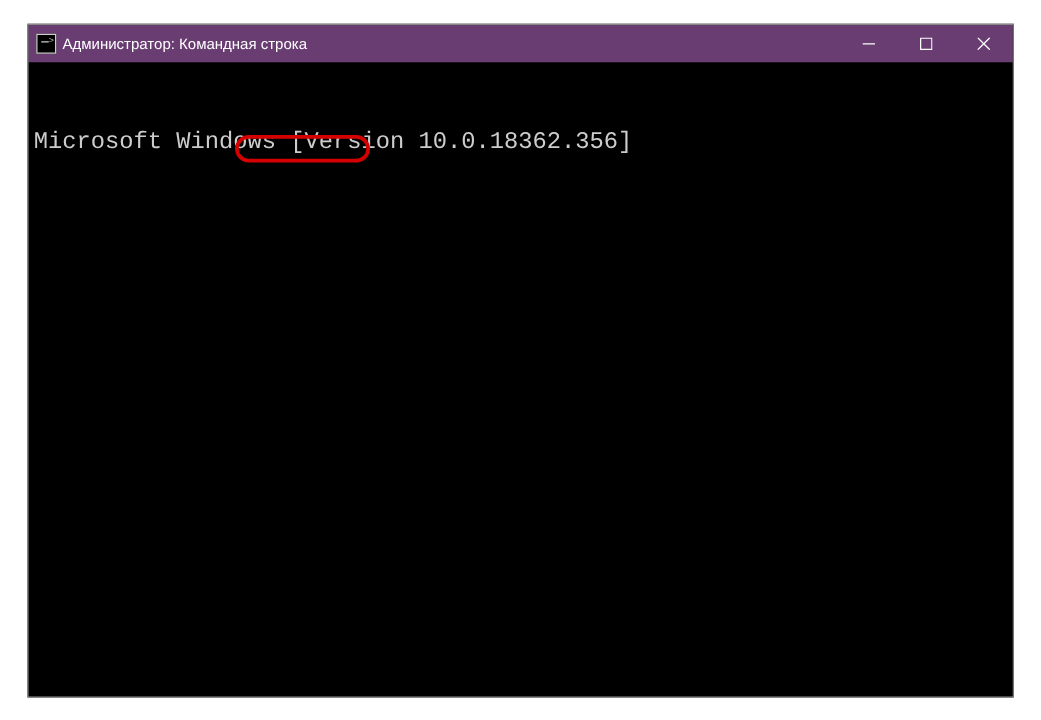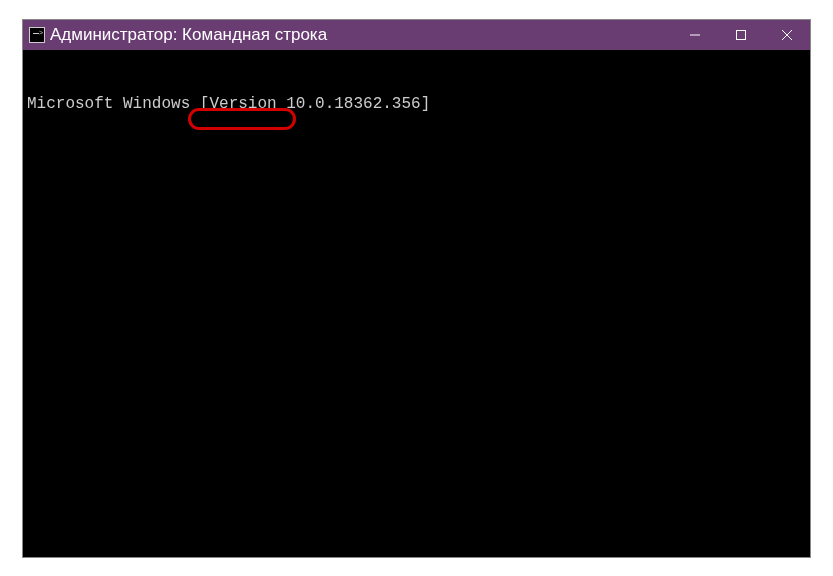--- a/index.html
+++ b/index.html
@@ -25,21 +25,21 @@
       flex-direction: column;
     }
     .title-bar {
       height: 30px;
       background: #693c72;
       display: flex;
       align-items: center;
       padding-left: 6px;
       color: #fff;
       font-family: "Segoe UI", Tahoma, sans-serif;
-      font-size: 17px;
+      font-size: 12px;
     }
     .title-icon {
       width: 16px;
       height: 16px;
       background: #000;
       border: 1px solid #ccc;
       margin-right: 5px;
       position: relative;
       display: flex;
       align-items: center;
@@ -80,21 +80,21 @@
     }
     .win-btn svg {
       width: 10px;
       height: 10px;
     }
     .terminal {
       flex: 1;
       background: #000;
       color: #ccc;
       font-family: Consolas, "Courier New", monospace;
-      font-size: 16px;
+      font-size: 19px;
       padding: 2px 4px;
       line-height: 1.3;
       white-space: pre;
       overflow: hidden;
       position: relative;
     }
     .terminal .line {
       display: block;
     }
     .prompt-line {

